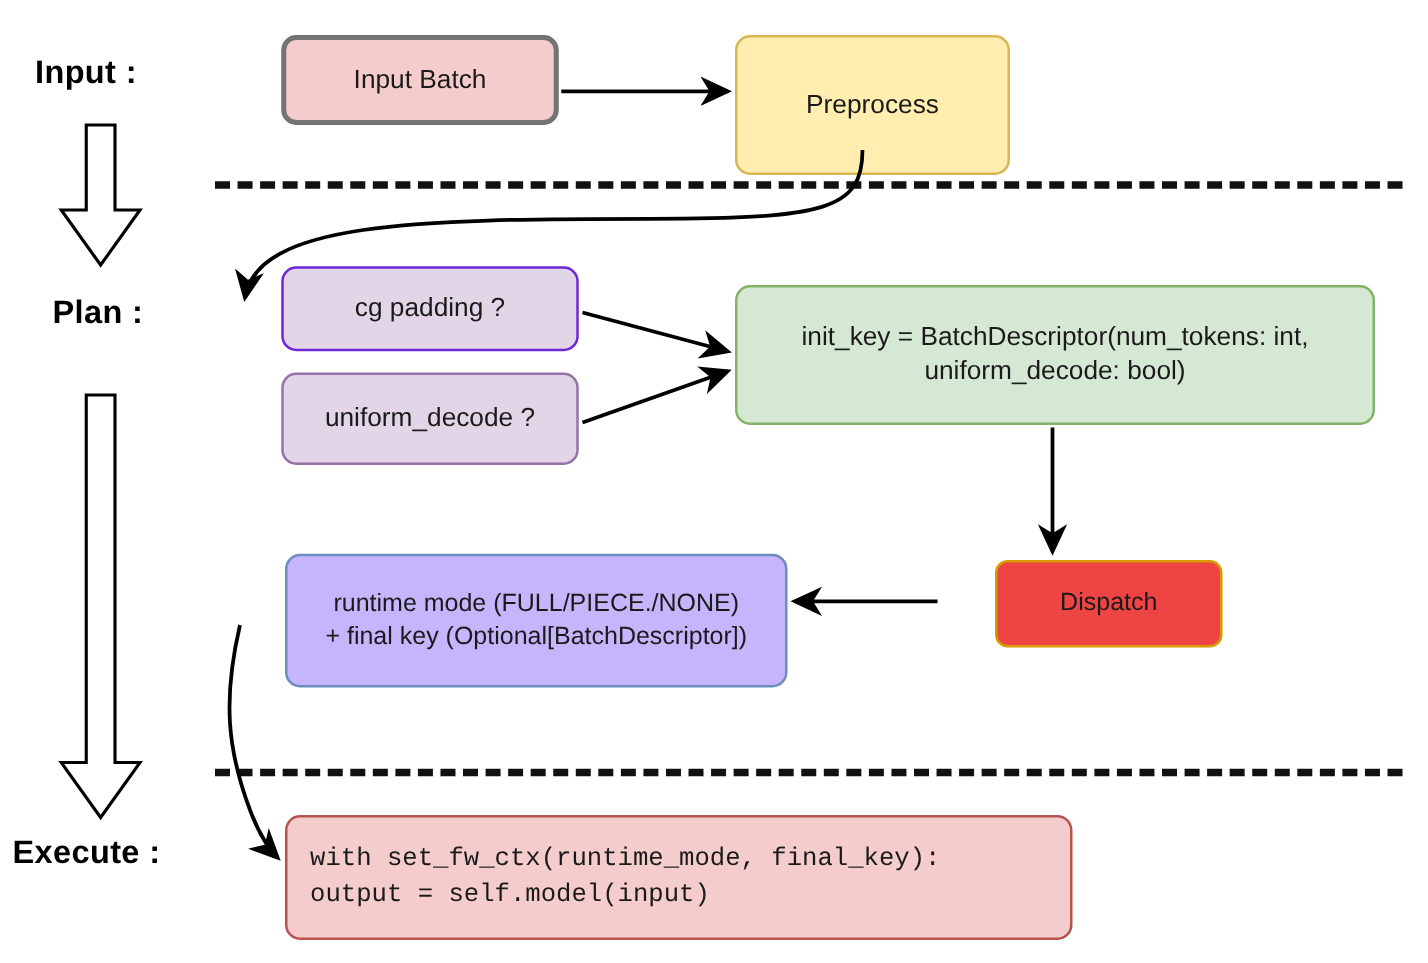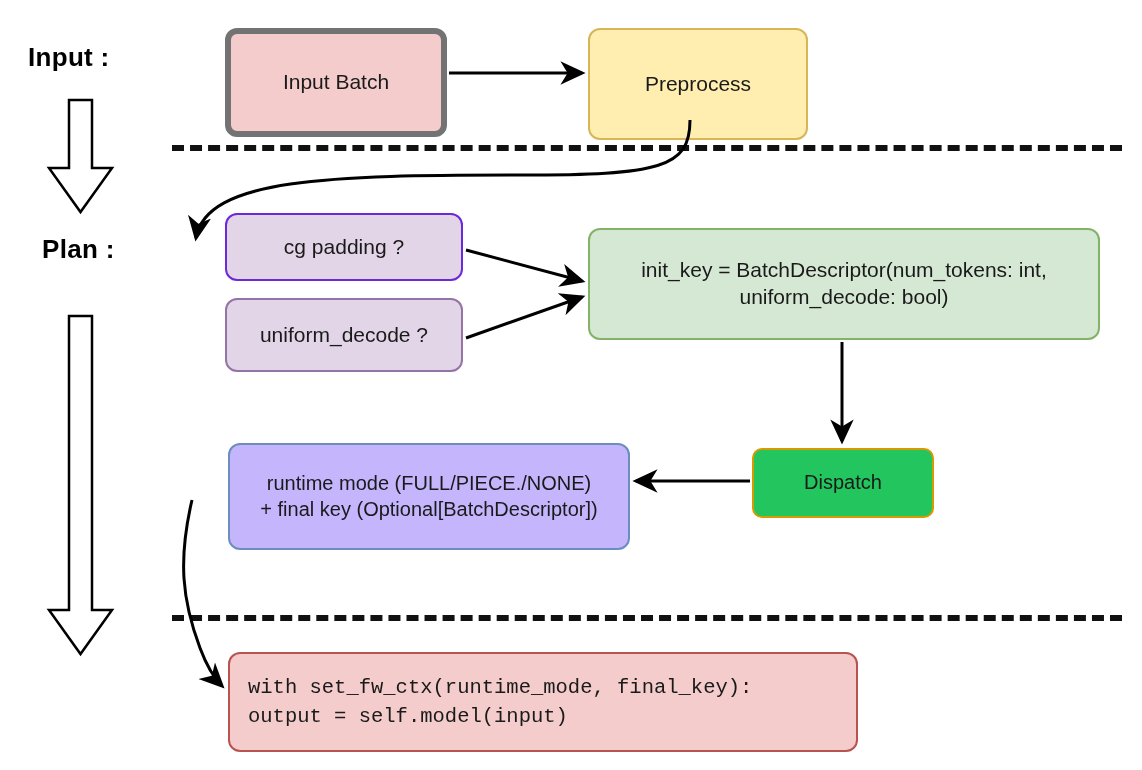--- a/index.html
+++ b/index.html
@@ -72,37 +72,38 @@
 </style>
 </head>
 <body>
 
 <div id="canvas">
 
   <div class="stage-label" style="left:28px; top:42px;">Input :</div>
 
   <div class="stage-label" style="left:42px; top:234px;">Plan :</div>
 
+  <div class="stage-label" style="left:10px; top:666px;">Execute :</div>
 
   <div class="sep" style="left:172px; top:145px; width:950px;"></div>
   <div class="sep" style="left:172px; top:615px; width:950px;"></div>
 
-  <div class="node" style="left:225px; top:28px; width:222px; height:109px; background:#f5cccc; border:6px solid #737373;">Input Batch</div>
+  <div class="node" style="left:225px; top:28px; width:222px; height:72px; background:#f5cccc; border:4px solid #737373;">Input Batch</div>
 
   <div class="node" style="left:588px; top:28px; width:220px; height:112px; background:#ffeeb0; border:2px solid #d6b656;">Preprocess</div>
 
   <div class="node" style="left:225px; top:213px; width:238px; height:68px; background:#e1d5e7; border:2px solid #6d28d9;">cg padding ?</div>
 
   <div class="node" style="left:225px; top:298px; width:238px; height:74px; background:#e1d5e7; border:2px solid #9673a6;">uniform_decode ?</div>
 
   <div class="node" style="left:588px; top:228px; width:512px; height:112px; background:#d5e8d4; border:2px solid #82b366;">init_key = BatchDescriptor(num_tokens: int,
 uniform_decode: bool)</div>
 
 
-  <div class="node" style="left:752px; top:448px; width:182px; height:70px; background:#22c55e; border:2px solid #d79b00; border-radius:10px; font-size:20px;">Dispatch</div>
+  <div class="node" style="left:796px; top:448px; width:182px; height:70px; background:#ef4444; border:2px solid #d79b00; border-radius:10px; font-size:20px;">Dispatch</div>
 
   <div class="node" style="left:228px; top:443px; width:402px; height:107px; background:#c4b5fd; border:2px solid #6c8ebf; font-size:20px;">runtime mode (FULL/PIECE./NONE)
 + final key (Optional[BatchDescriptor])</div>
 
   <div class="node code" style="left:228px; top:652px; width:630px; height:100px; background:#f5cccc; border:2px solid #b85450;">with set_fw_ctx(runtime_mode, final_key):
     output = self.model(input)</div>
 
   <svg id="arrows" viewBox="0 0 1142 770">
     <defs>
       <marker id="ah" markerWidth="9" markerHeight="9" refX="7.2" refY="4.5" orient="auto" markerUnits="strokeWidth">

